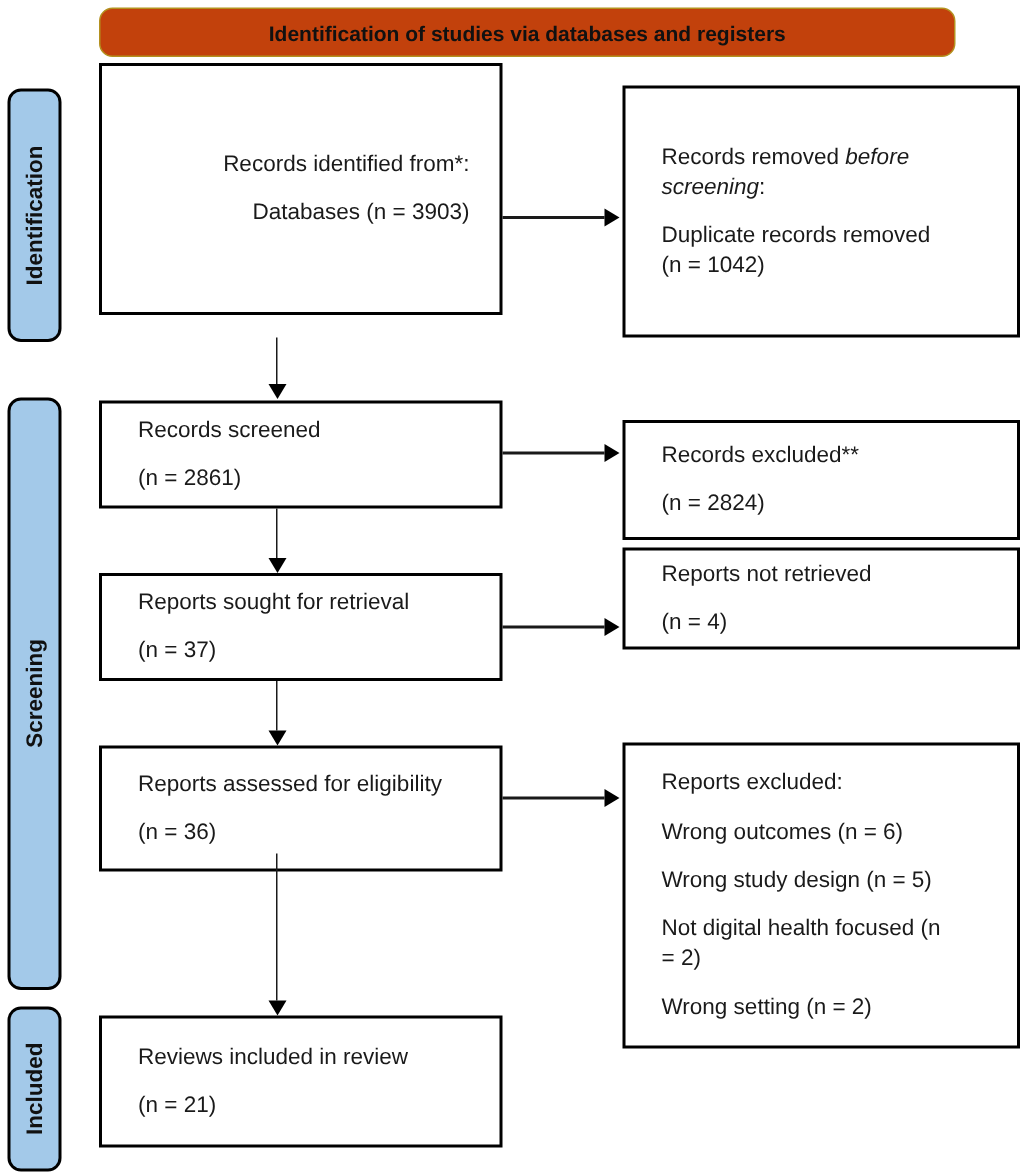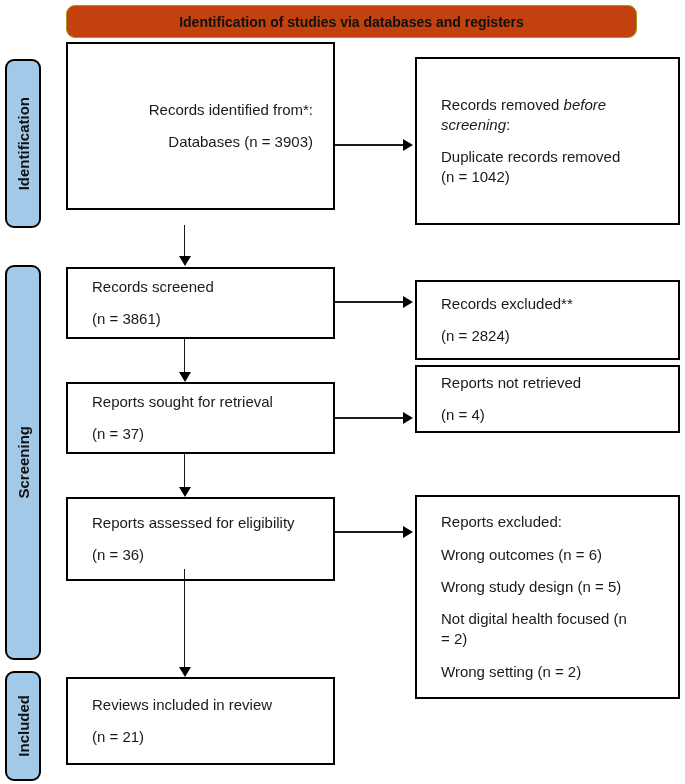--- a/index.html
+++ b/index.html
@@ -130,21 +130,21 @@
   <div class="box col-right box-removed">
     <div class="pad">
       <p class="title-wrap"><span>Records removed </span><i>before screening</i><span>:</span></p>
       <p class="indent">Duplicate records removed (n = 1042)</p>
     </div>
   </div>
 
   <div class="box col-left box-screened">
     <div class="pad">
       <p>Records screened</p>
-      <p>(n = 3861)</p>
+      <p>(n = 2861)</p>
     </div>
   </div>
   <div class="box col-right box-rec-excluded">
     <div class="pad">
       <p>Records excluded**</p>
       <p>(n = 2824)</p>
     </div>
   </div>
 
   <div class="box col-left box-sought">

